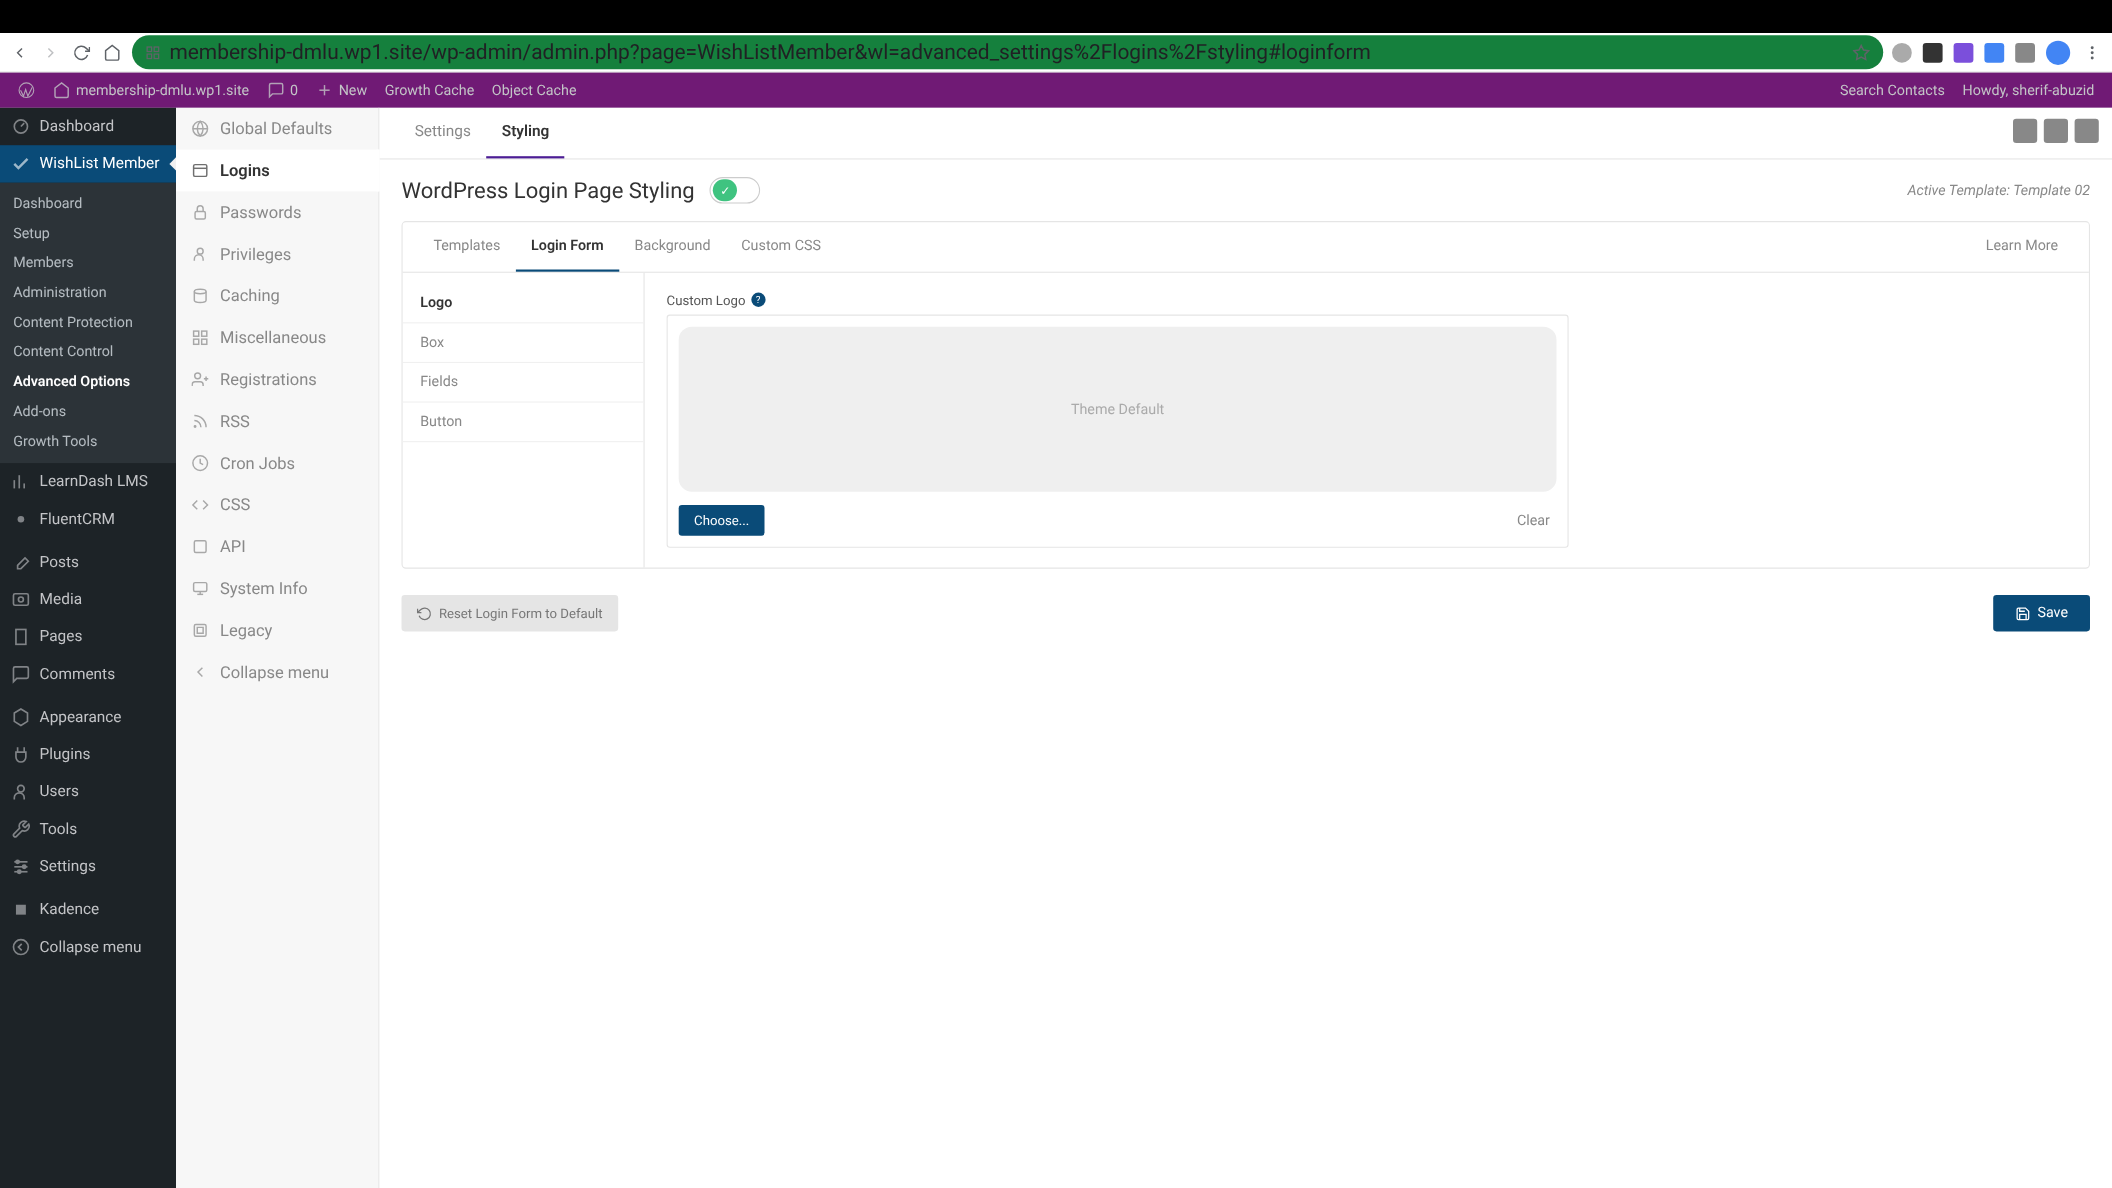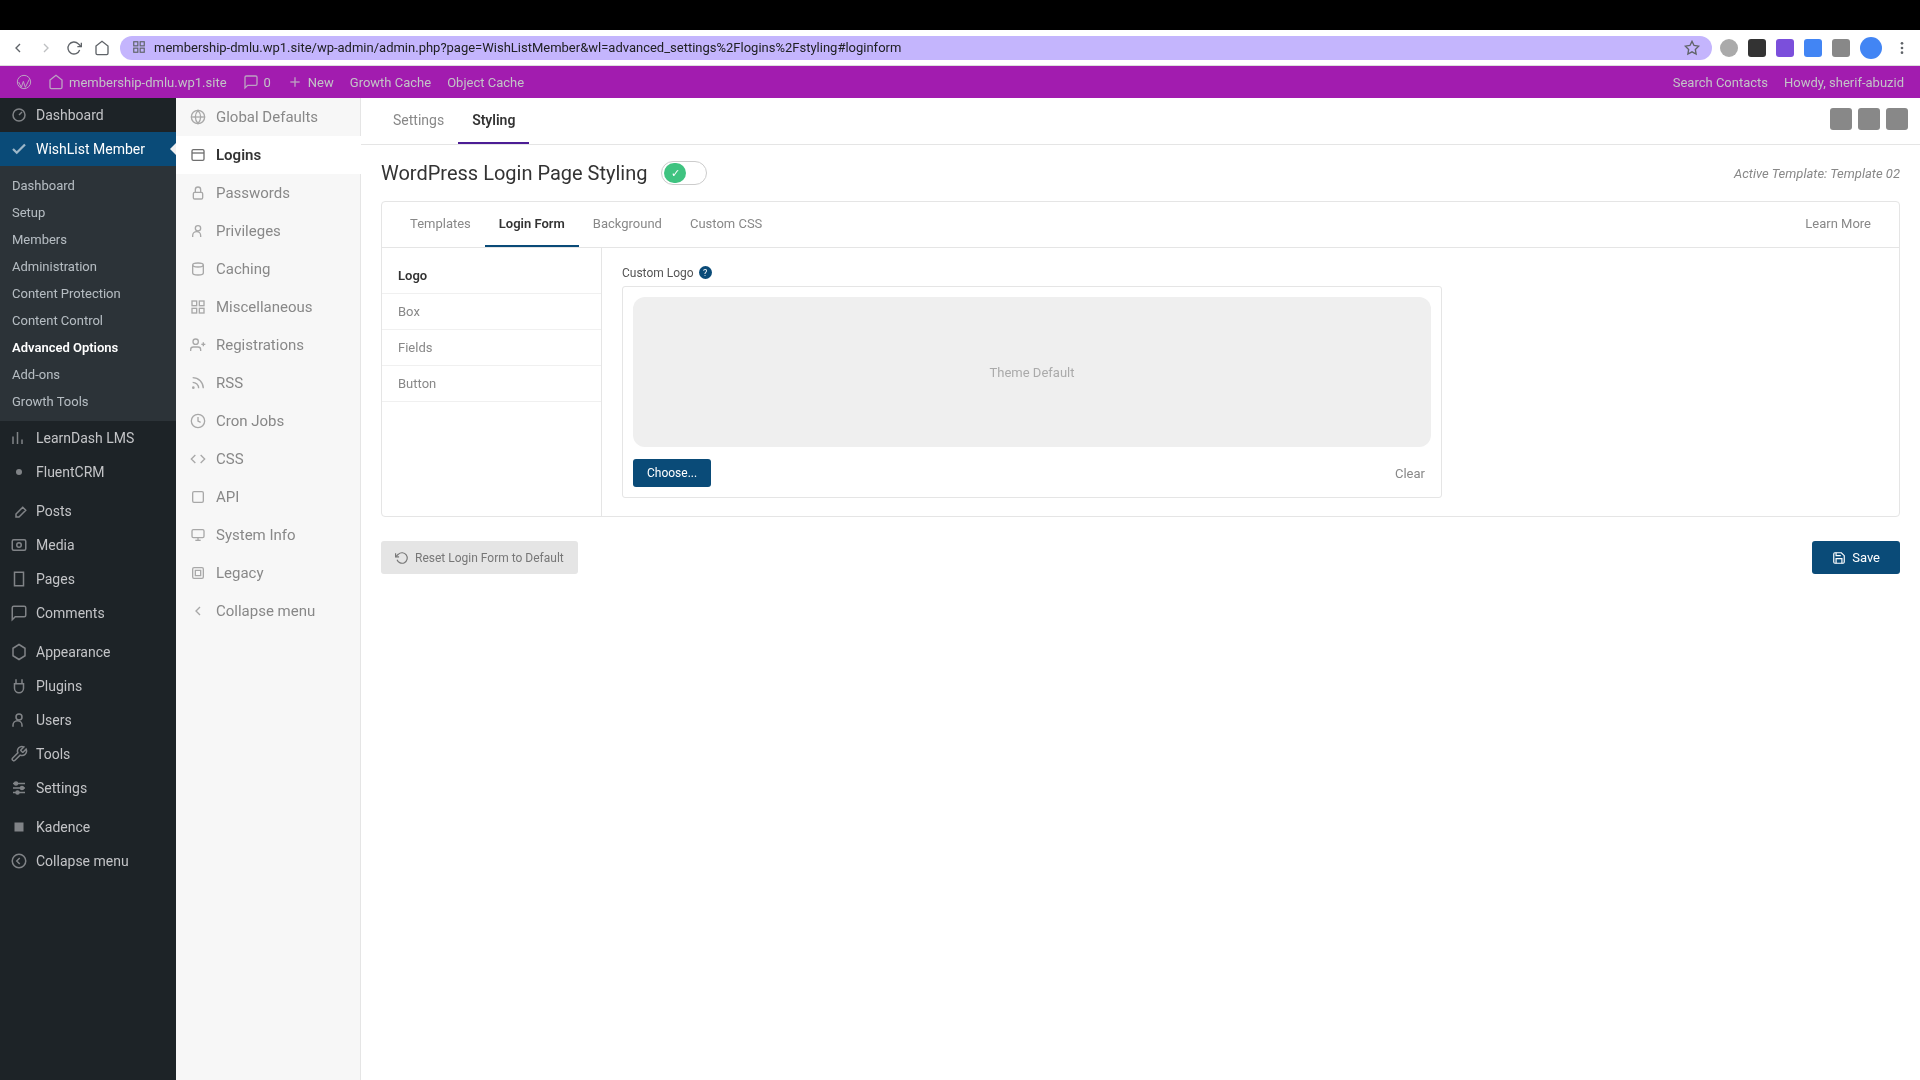--- a/index.html
+++ b/index.html
@@ -2,36 +2,36 @@
 <html><head>
 <meta charset="utf-8">
 <style>
 * { margin: 0; padding: 0; box-sizing: border-box; font-family: -apple-system, BlinkMacSystemFont, "Segoe UI", Roboto, sans-serif; }
 body { background: #f0f0f1; overflow: hidden; }
 
 
 .browser-top { height: 30px; background: #000; }
 .browser-bar { height: 36px; background: #fff; display: flex; align-items: center; padding: 0 8px; gap: 8px; border-bottom: 1px solid #ddd; }
 .nav-icon { width: 20px; height: 20px; display: flex; align-items: center; justify-content: center; color: #5f6368; cursor: pointer; }
-.url-box { flex: 1; display: flex; align-items: flex-start; background: #c4b5fd; border-radius: 16px; padding: 4px 12px; gap: 8px; font-size: 13px; color: #202124; }
+.url-box { flex: 1; display: flex; align-items: center; background: #15803d; border-radius: 16px; padding: 4px 12px; gap: 8px; font-size: 19px; color: #202124; }
 .ext-icons { display: flex; gap: 10px; align-items: center; }
 .ext-icon { width: 18px; height: 18px; border-radius: 3px; background: #888; }
 .avatar-sm { width: 22px; height: 22px; border-radius: 50%; background: #4285f4; }
 
 
-.wp-bar { height: 32px; background: #a21caf; color: #c3c4c7; display: flex; align-items: center; font-size: 13px; padding: 0 8px; justify-content: space-between; }
+.wp-bar { height: 32px; background: #701a75; color: #c3c4c7; display: flex; align-items: center; font-size: 13px; padding: 0 8px; justify-content: space-between; }
 .wp-bar-left, .wp-bar-right { display: flex; align-items: center; gap: 0; }
 .wp-bar-item { display: flex; align-items: center; gap: 5px; padding: 0 8px; cursor: pointer; height: 32px; }
 .wp-icon { width: 16px; height: 16px; opacity: 0.8; }
 
 
 .layout { display: flex; height: calc(100vh - 98px); }
 
 
-.wp-sidebar { width: 176px; background: #1d2327; color: #c3c4c7; font-size: 14px; overflow-y: auto; flex-shrink: 0; }
+.wp-sidebar { width: 160px; background: #1d2327; color: #c3c4c7; font-size: 14px; overflow-y: auto; flex-shrink: 0; }
 .wp-menu-item { display: flex; align-items: center; gap: 8px; padding: 8px 10px; cursor: pointer; }
 .wp-menu-item.current-top { background: #0a4b78; color: #fff; position: relative; }
 .wp-menu-item.current-top::after { content: ''; position: absolute; right: 0; top: 50%; transform: translateY(-50%); border: 6px solid transparent; border-right-color: #f0f0f1; }
 .wp-submenu { background: #2c3338; padding: 6px 0; }
 .wp-submenu-item { padding: 6px 12px; font-size: 13px; color: rgba(240,246,252,0.7); cursor: pointer; }
 .wp-submenu-item.active { color: #fff; font-weight: 600; }
 .wp-menu-sep { height: 5px; }
 .menu-icon { width: 18px; height: 18px; opacity: 0.6; flex-shrink: 0; }
 
 

